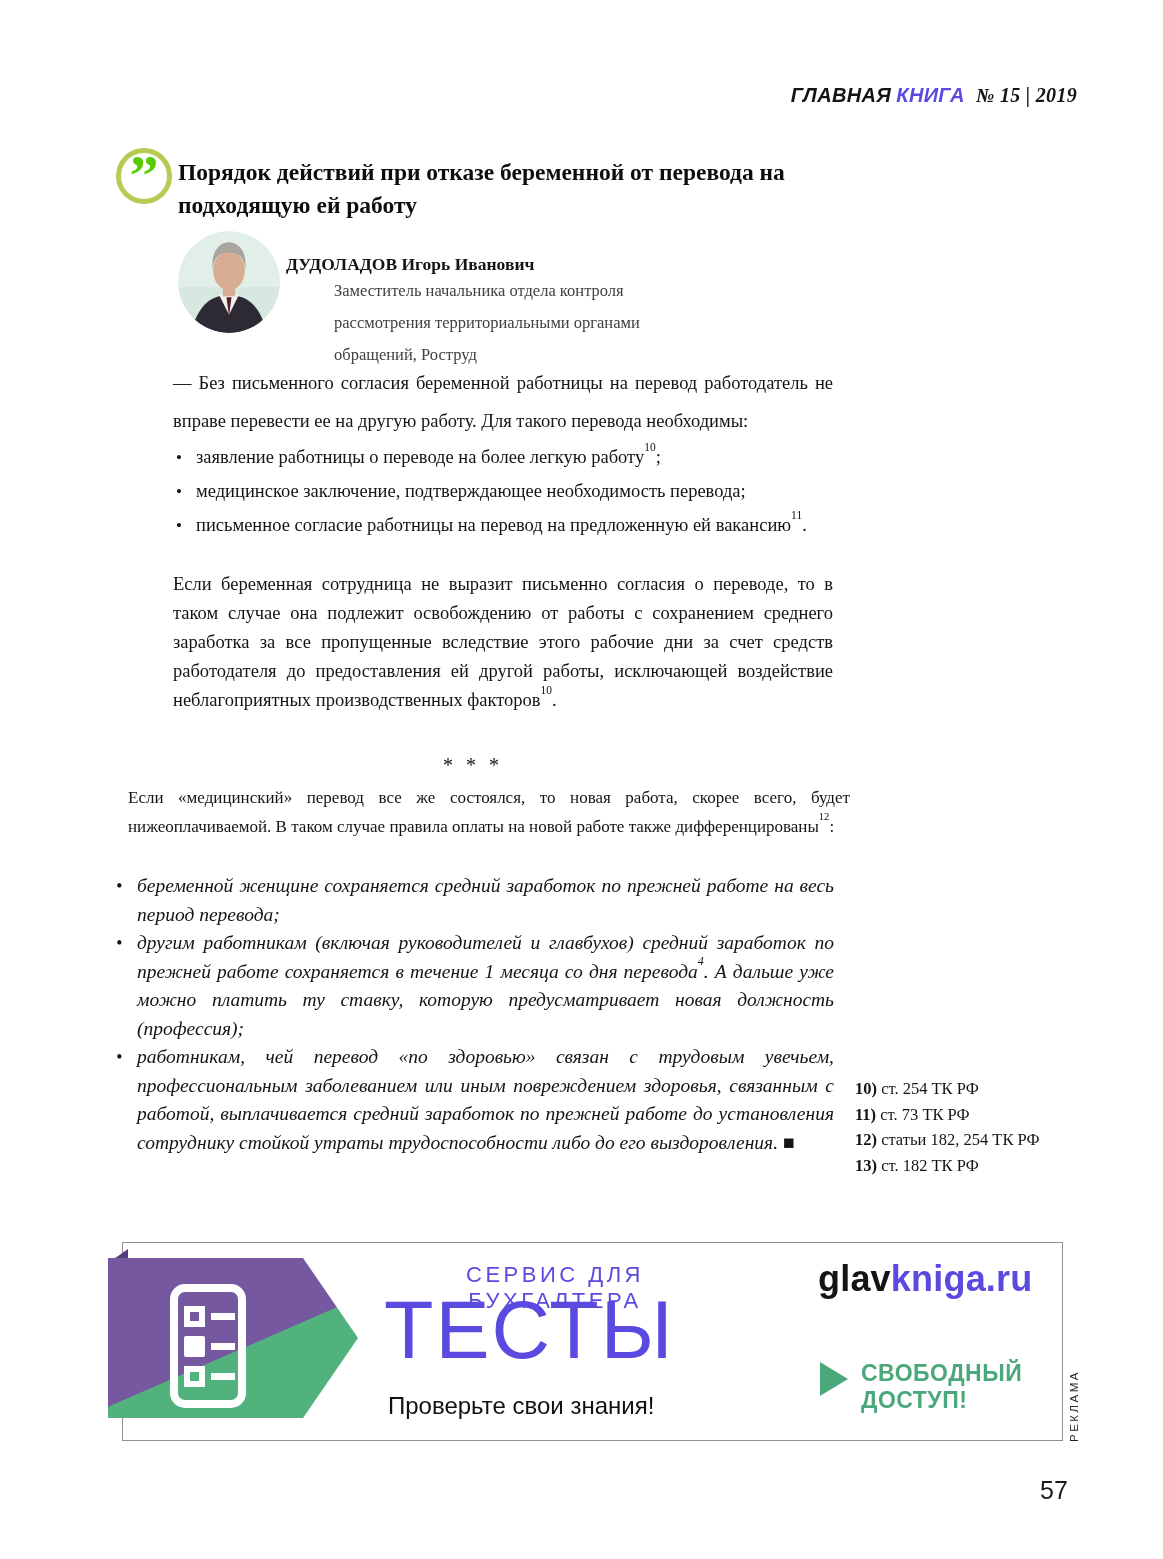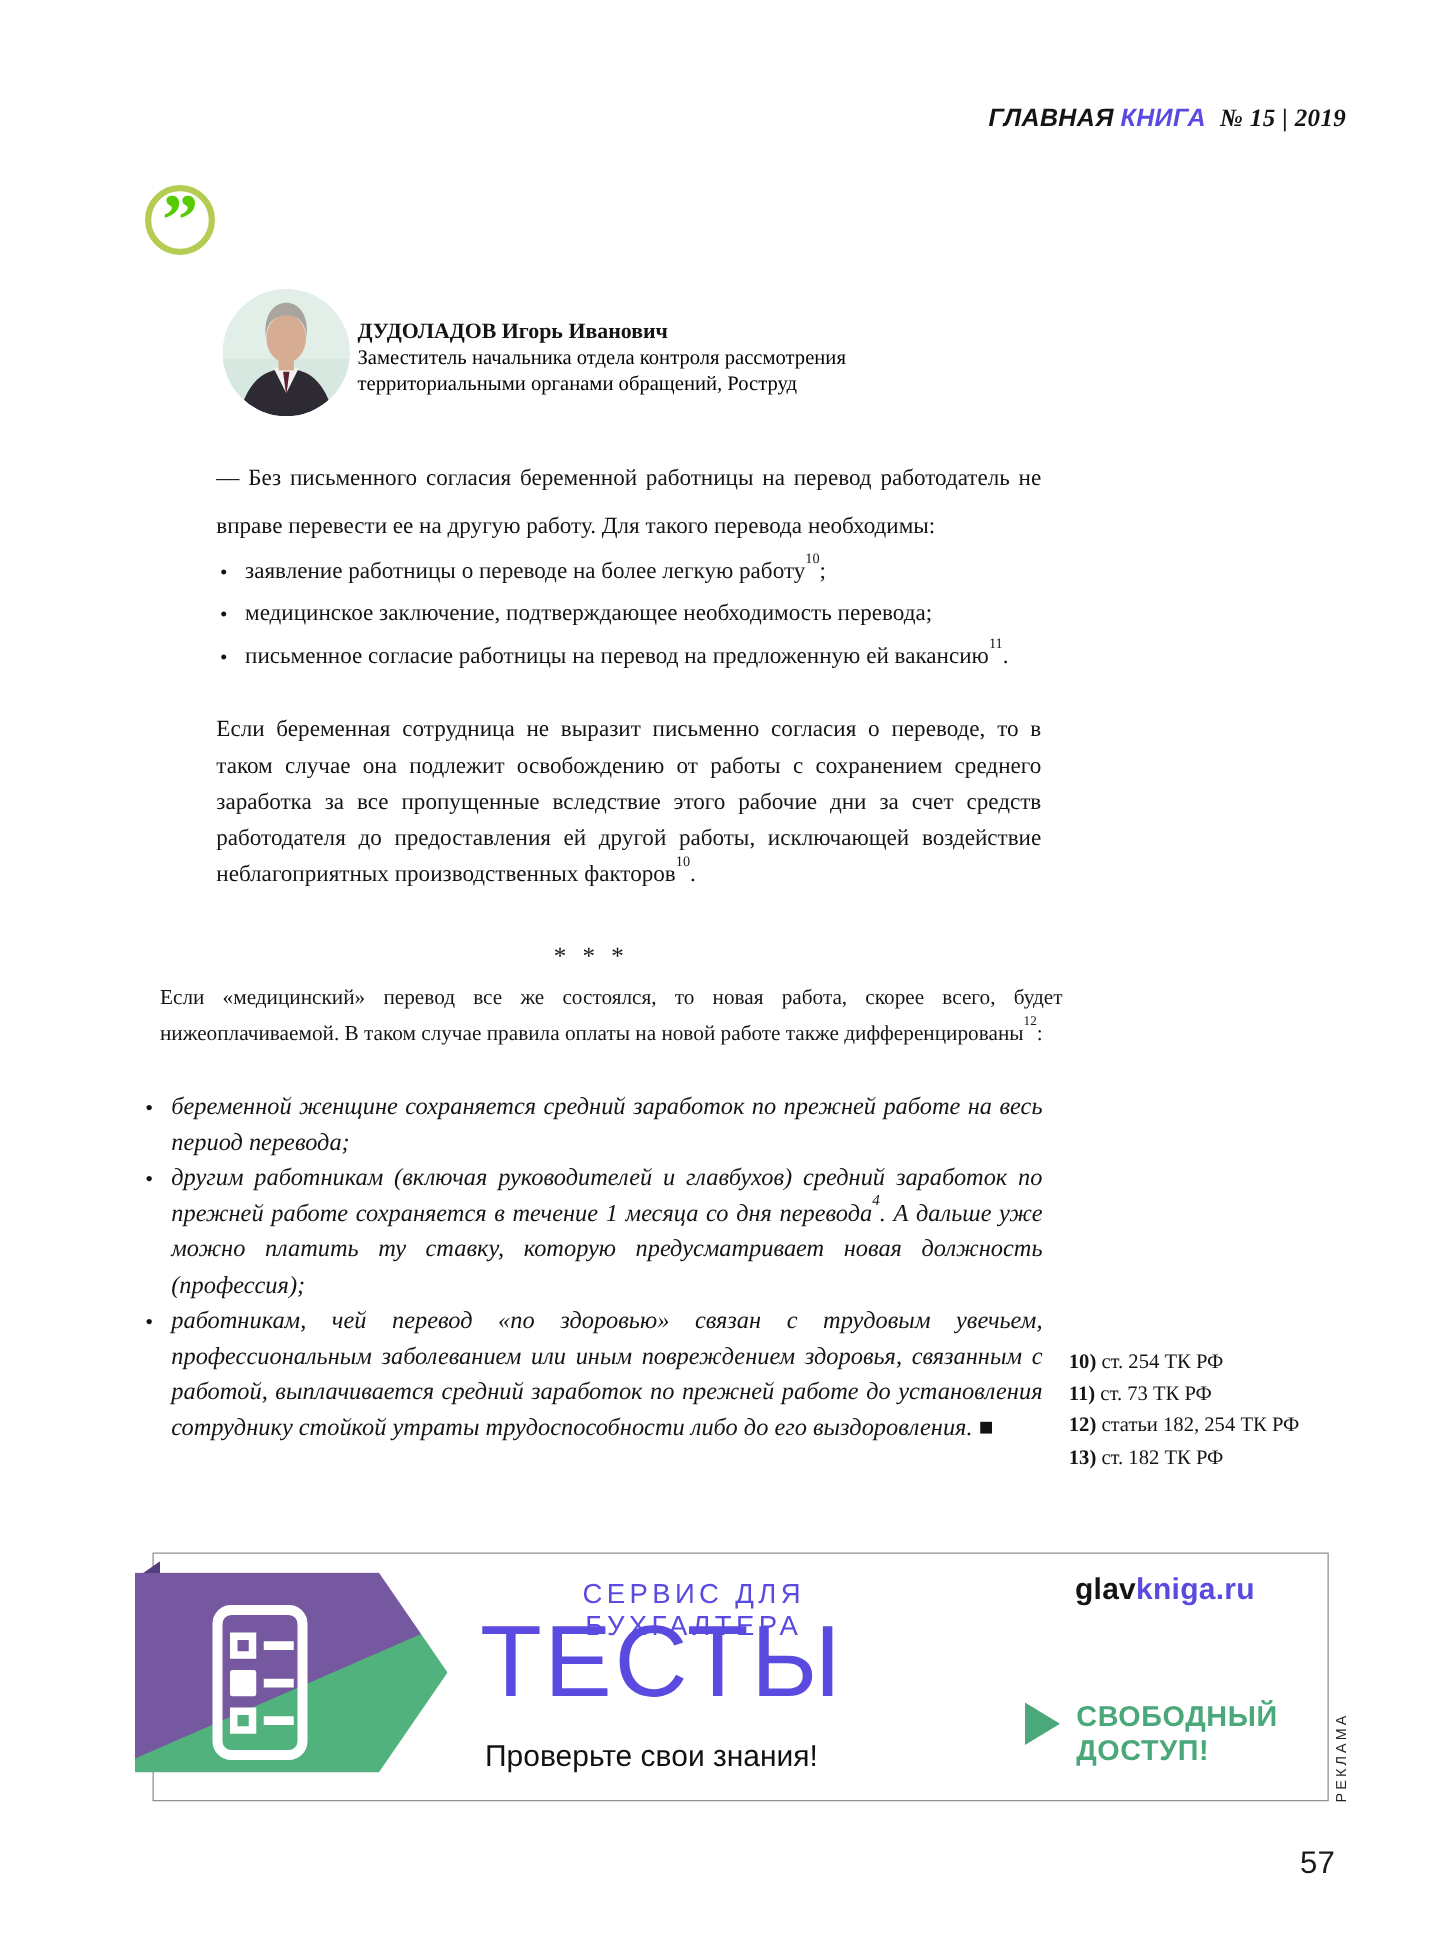--- a/index.html
+++ b/index.html
@@ -16,21 +16,21 @@
   
   .quote-badge { position:absolute; left:116px; top:148px; width:56px; height:56px; border:5px solid #b5cc52; border-radius:50%; display:flex; justify-content:center; align-items:flex-start; overflow:hidden; }
   .quote-glyph { font-family:"Liberation Serif", serif; font-weight:bold; color:#55cc00; font-size:58px; line-height:1; transform:translateY(-6px); }
 
   .article-title { position:absolute; left:178px; top:156px; width:670px; font-size:23.5px; font-weight:bold; line-height:33px; color:#0d0d0d; }
 
   .author { position:absolute; left:178px; top:231px; }
   .author-photo { position:absolute; left:0; top:0; width:102px; height:102px; border-radius:50%; overflow:hidden; }
   .author-meta { position:absolute; left:108px; top:22px; width:420px; }
   .author-name { font-size:17.5px; font-weight:bold; line-height:22px; }
-  .author-role { font-size:16.5px; line-height:21px; color:#000000; }
+  .author-role { font-size:16.5px; line-height:32px; color:#404040;margin-left:48px; }
 
   
   .iv-lead { position:absolute; left:173px; top:364px; width:660px; font-size:18.5px; line-height:38px; text-align:justify; }
   .iv-bullets { position:absolute; left:173px; top:443px; width:660px; list-style:none; font-size:18.5px; line-height:29px; }
   .iv-bullets li { position:relative; padding-left:23px; margin-bottom:5px; text-align:justify; }
   .iv-bullets li::before { content:"•"; position:absolute; left:3px; top:0; font-size:17px; }
   .iv-par2 { position:absolute; left:173px; top:570px; width:660px; font-size:18.5px; line-height:29px; text-align:justify; }
 
   .separator { position:absolute; left:112px; top:754px; width:722px; text-align:center; font-size:20px; letter-spacing:4px; }
 
@@ -50,21 +50,21 @@
   .ad-frame { position:absolute; left:122px; top:1242px; width:941px; height:199px; border:1.5px solid #909090; background:#fff; }
   .ad-fold { position:absolute; left:108px; top:1249px; width:20px; height:14px; background:#533d7a; clip-path:polygon(0 100%, 100% 0, 100% 100%); }
   .ad-shape { position:absolute; left:108px; top:1258px; width:250px; height:160px; background:#75589f; clip-path:polygon(0 0, 78% 0, 100% 50%, 78% 100%, 0 100%); filter:drop-shadow(2px 3px 2px rgba(0,0,0,.25)); }
   .ad-shape-green { position:absolute; inset:0; background:#52b27d; clip-path:polygon(0 93%, 100% 25%, 100% 100%, 0 100%); }
   .ad-checklist { position:absolute; left:158px; top:1284px; width:100px; height:124px; z-index:3; }
 
   .ad-service { position:absolute; left:390px; top:1262px; width:330px; text-align:center; font-family:"Liberation Sans", sans-serif; font-size:22px; letter-spacing:3.5px; color:#5b4ae0; }
   .ad-title { position:absolute; left:384px; top:1290px; font-family:"Liberation Sans", sans-serif; font-size:81px; font-weight:400; letter-spacing:2px; color:#5b4ae0; line-height:1; }
   .ad-tagline { position:absolute; left:388px; top:1392px; font-family:"Liberation Sans", sans-serif; font-size:24px; color:#111; }
 
-  .ad-site { position:absolute; left:860px; top:1258px; font-family:"Liberation Sans", sans-serif; font-size:24px; font-weight:bold; letter-spacing:.2px; }
+  .ad-site { position:absolute; left:818px; top:1258px; font-family:"Liberation Sans", sans-serif; font-size:36px; font-weight:bold; letter-spacing:.2px; }
   .ad-site .site-accent { color:#5b4ae0; }
 
   .ad-play { position:absolute; left:820px; top:1362px; width:0; height:0; border-left:28px solid #4aa87a; border-top:17px solid transparent; border-bottom:17px solid transparent; }
   .ad-access { position:absolute; left:861px; top:1360px; font-family:"Liberation Sans", sans-serif; font-size:23px; font-weight:bold; color:#4aa87a; line-height:27px; letter-spacing:.5px; }
 
   .ad-marker { position:absolute; left:1068px; top:1376px; height:66px; writing-mode:vertical-rl; transform:rotate(180deg); font-family:"Liberation Sans", sans-serif; font-size:11.5px; letter-spacing:2.5px; color:#222; }
 
   .page-number { position:absolute; left:1040px; top:1476px; font-family:"Liberation Sans", sans-serif; font-size:25px; color:#1a1a1a; }
 </style>
 </head>
@@ -75,20 +75,21 @@
   <div class="mag-header">
     <span class="sans">ГЛАВНАЯ</span>
     <span class="sans mag-accent">КНИГА</span>
     <span class="mag-issue">№ 15 | 2019</span>
   </div>
 
   <div class="quote-badge">
     <span class="quote-glyph">”</span>
   </div>
 
+  <h1 class="article-title">Порядок действий при отказе беременной от перевода на подходящую ей работу</h1>
 
   <div class="author">
     <div class="author-photo">
       <svg viewBox="0 0 100 100" width="102" height="102">
         <defs>
             <clipPath id="avclip">
               <circle cx="50" cy="50" r="50"></circle>
             </clipPath>
           </defs>
         <g clip-path="url(#avclip)">

